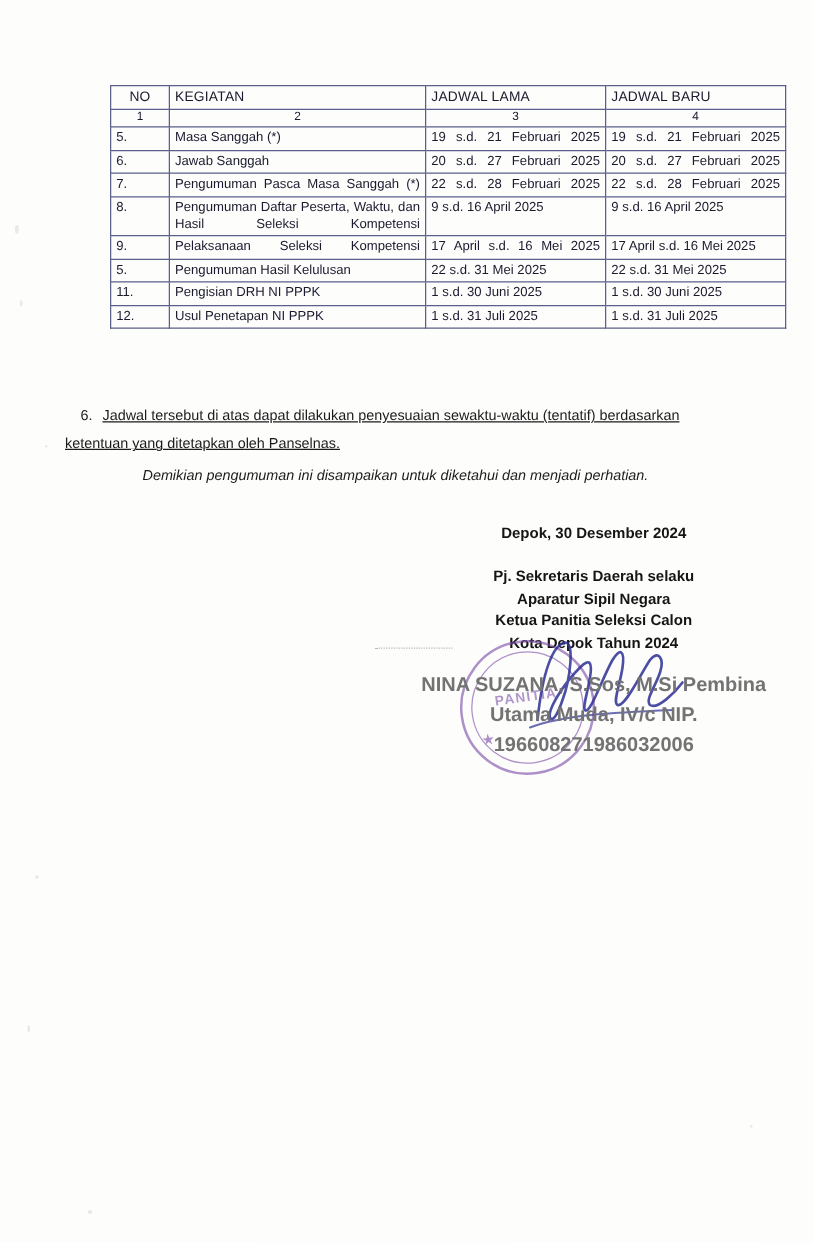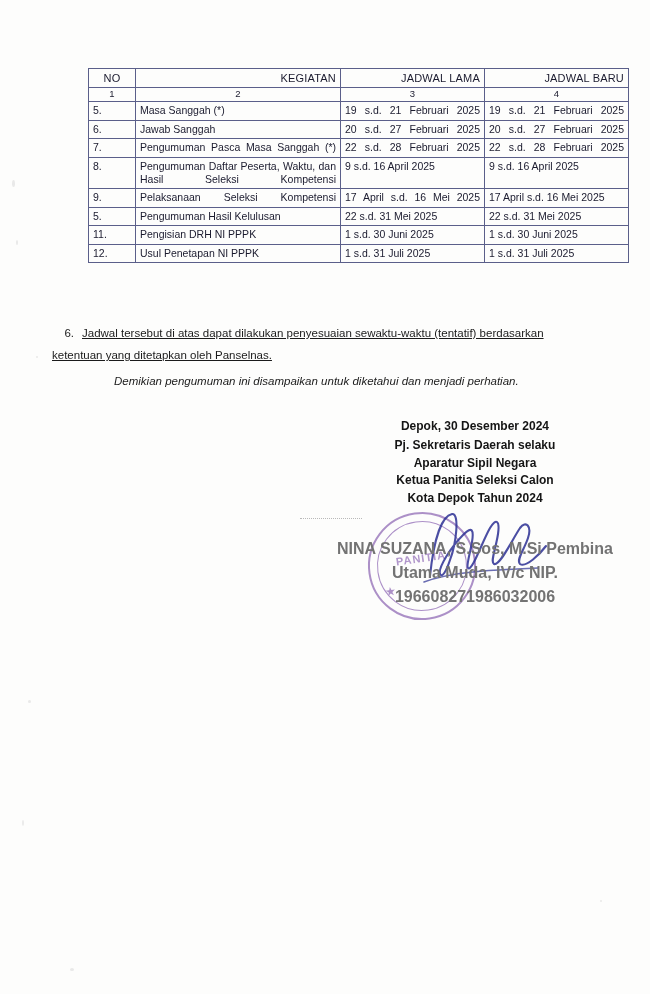--- a/index.html
+++ b/index.html
@@ -49,21 +49,21 @@
     vertical-align: top;
     line-height: 1.28;
     font-weight: normal;
   }
   .col-no   { width: 38px; text-align: center; }
   .col-keg  { width: 196px; }
   .col-lama { width: 135px; }
   .col-baru { width: 135px; }
 
   thead th {
-    text-align: right;
+    text-align: left;
     font-size: 11px;
     letter-spacing: .2px;
   }
   tr.numrow td {
     text-align: center;
     font-size: 9.5px;
     padding: 0px 4px 1px 4px;
   }
   td.center-no { text-align: left; padding-left: 5px; }
   .just { text-align: justify; text-align-last: justify; }
@@ -105,21 +105,21 @@
     position: absolute;
     left: 330px;
     top: 418px;
     width: 290px;
     text-align: center;
     font-size: 12px;
     font-weight: bold;
     color: #151515;
     line-height: 1.45;
   }
-  .sig .date { margin-bottom: 2px; }
+  .sig .date { margin-bottom: 18px; }
   .sig .role-line { display: block; }
   .sig-names {
     position: absolute;
     left: 330px;
     top: 537px;
     width: 290px;
     text-align: center;
     font-size: 16px;
     font-weight: bold;
     color: #737373;

